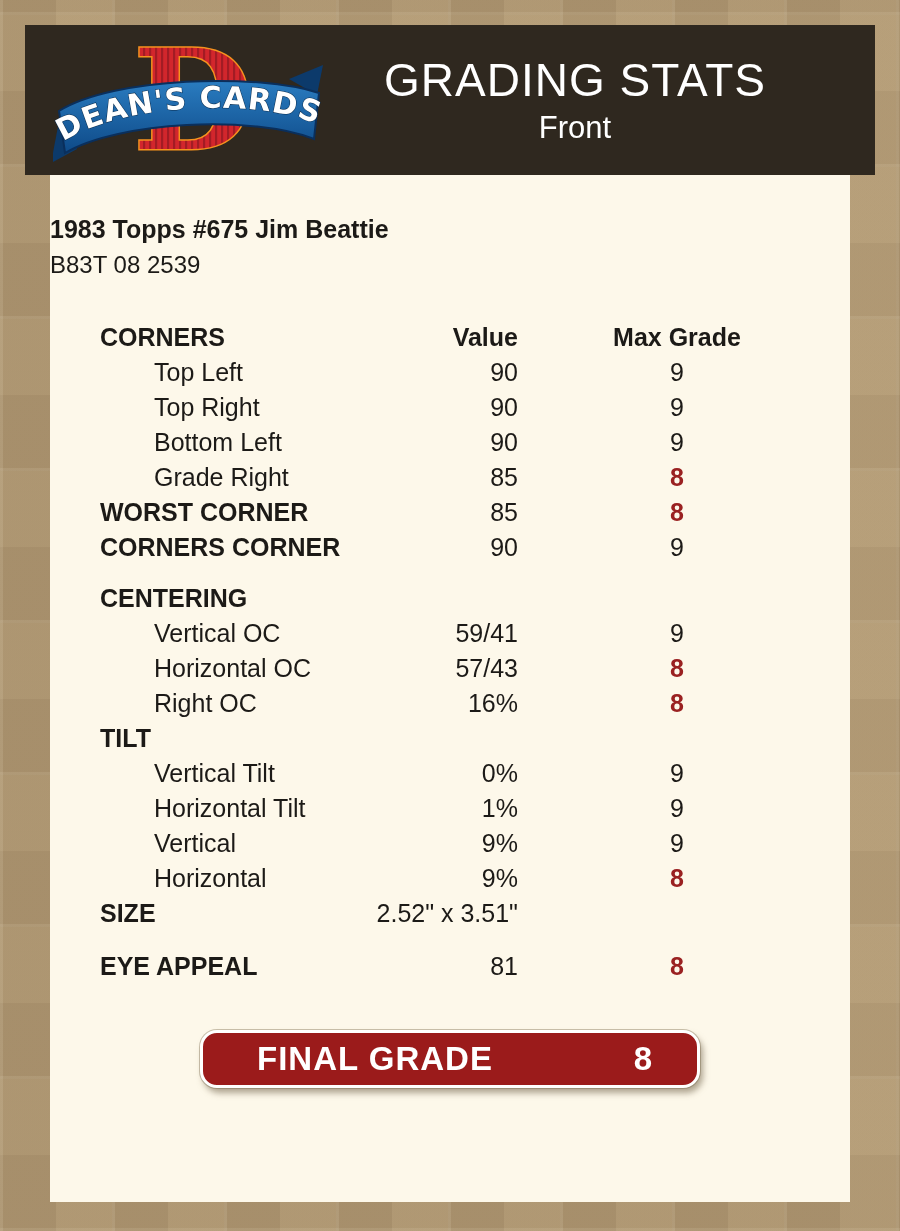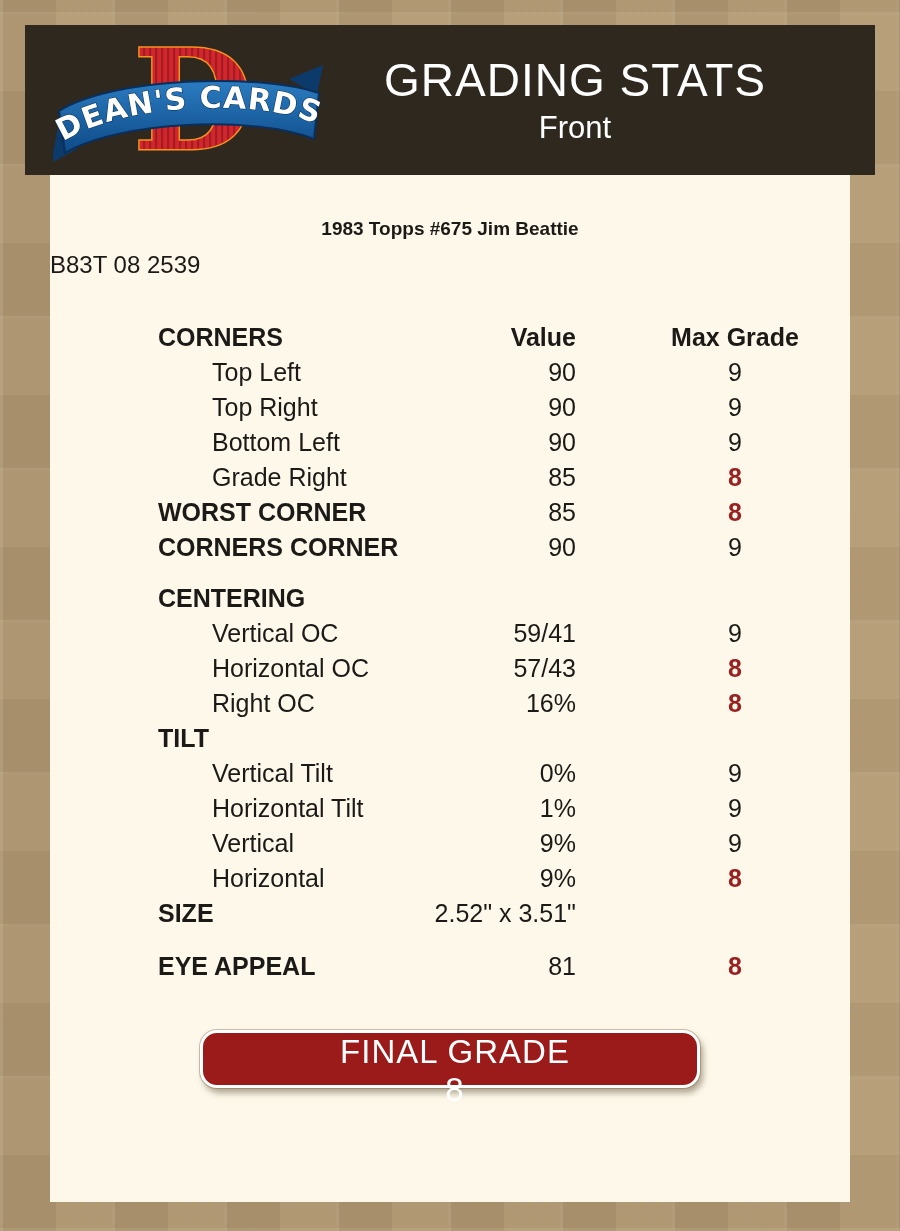--- a/index.html
+++ b/index.html
@@ -29,42 +29,42 @@
     color:#ffffff;
   }
   .main-title{font-size:46px;letter-spacing:1px;line-height:1.05;}
   .sub-title{font-size:31px;line-height:1.05;}
   .panel{
     position:absolute;left:50px;top:175px;width:800px;height:1027px;
     background:var(--panel-bg,#fdf8ea);
     color:var(--text,#1c1a17);
     box-sizing:border-box;
   }
-  .card-title{margin-top:37px;text-align:center;font-size:19px;font-weight:bold;line-height:34px;}
+  .card-title{margin-top:37px;text-align:left;font-size:25px;font-weight:bold;line-height:34px;}
   .card-serial{margin-top:4px;font-size:24px;line-height:30px;}
-  .grading-table{margin-top:40px;margin-left:108px;width:652px;}
+  .grading-table{margin-top:40px;margin-left:50px;width:652px;}
   .trow{display:flex;align-items:center;height:35px;font-size:25px;}
   .lbl{width:258px;white-space:nowrap;}
   .lbl.head{font-weight:bold;}
   .lbl.indent{padding-left:54px;box-sizing:border-box;}
   .val{width:160px;text-align:right;white-space:nowrap;}
   .val.head{font-weight:bold;}
   .grd{width:150px;margin-left:84px;text-align:center;white-space:nowrap;}
   .grd.head{font-weight:bold;}
   .grd.red{color:var(--accent-red,#9a2121);font-weight:bold;}
   .gap-md{height:16px;}
   .gap-lg{height:18px;}
   .final-badge{
     margin:46px auto 0 auto;width:500px;height:58px;
     background:var(--button-bg,#9b1b1b);
     border:3px solid #ffffff;border-radius:17px;
     box-shadow:3px 5px 6px rgba(110,95,70,0.55), 0 0 0 1px rgba(140,125,95,0.45);
     display:flex;align-items:center;justify-content:space-between;
     padding:0 44px 0 54px;box-sizing:border-box;
-    color:#ffffff;font-weight:normal;font-size:33px;letter-spacing:1px;flex-direction:column;
+    color:#ffffff;font-weight:bold;font-size:33px;letter-spacing:1px;
   }
 </style>
 </head>
 <body>
 
 <div class="page">
 
   <div class="header">
 
     <svg class="logo" viewBox="0 0 272 146">

